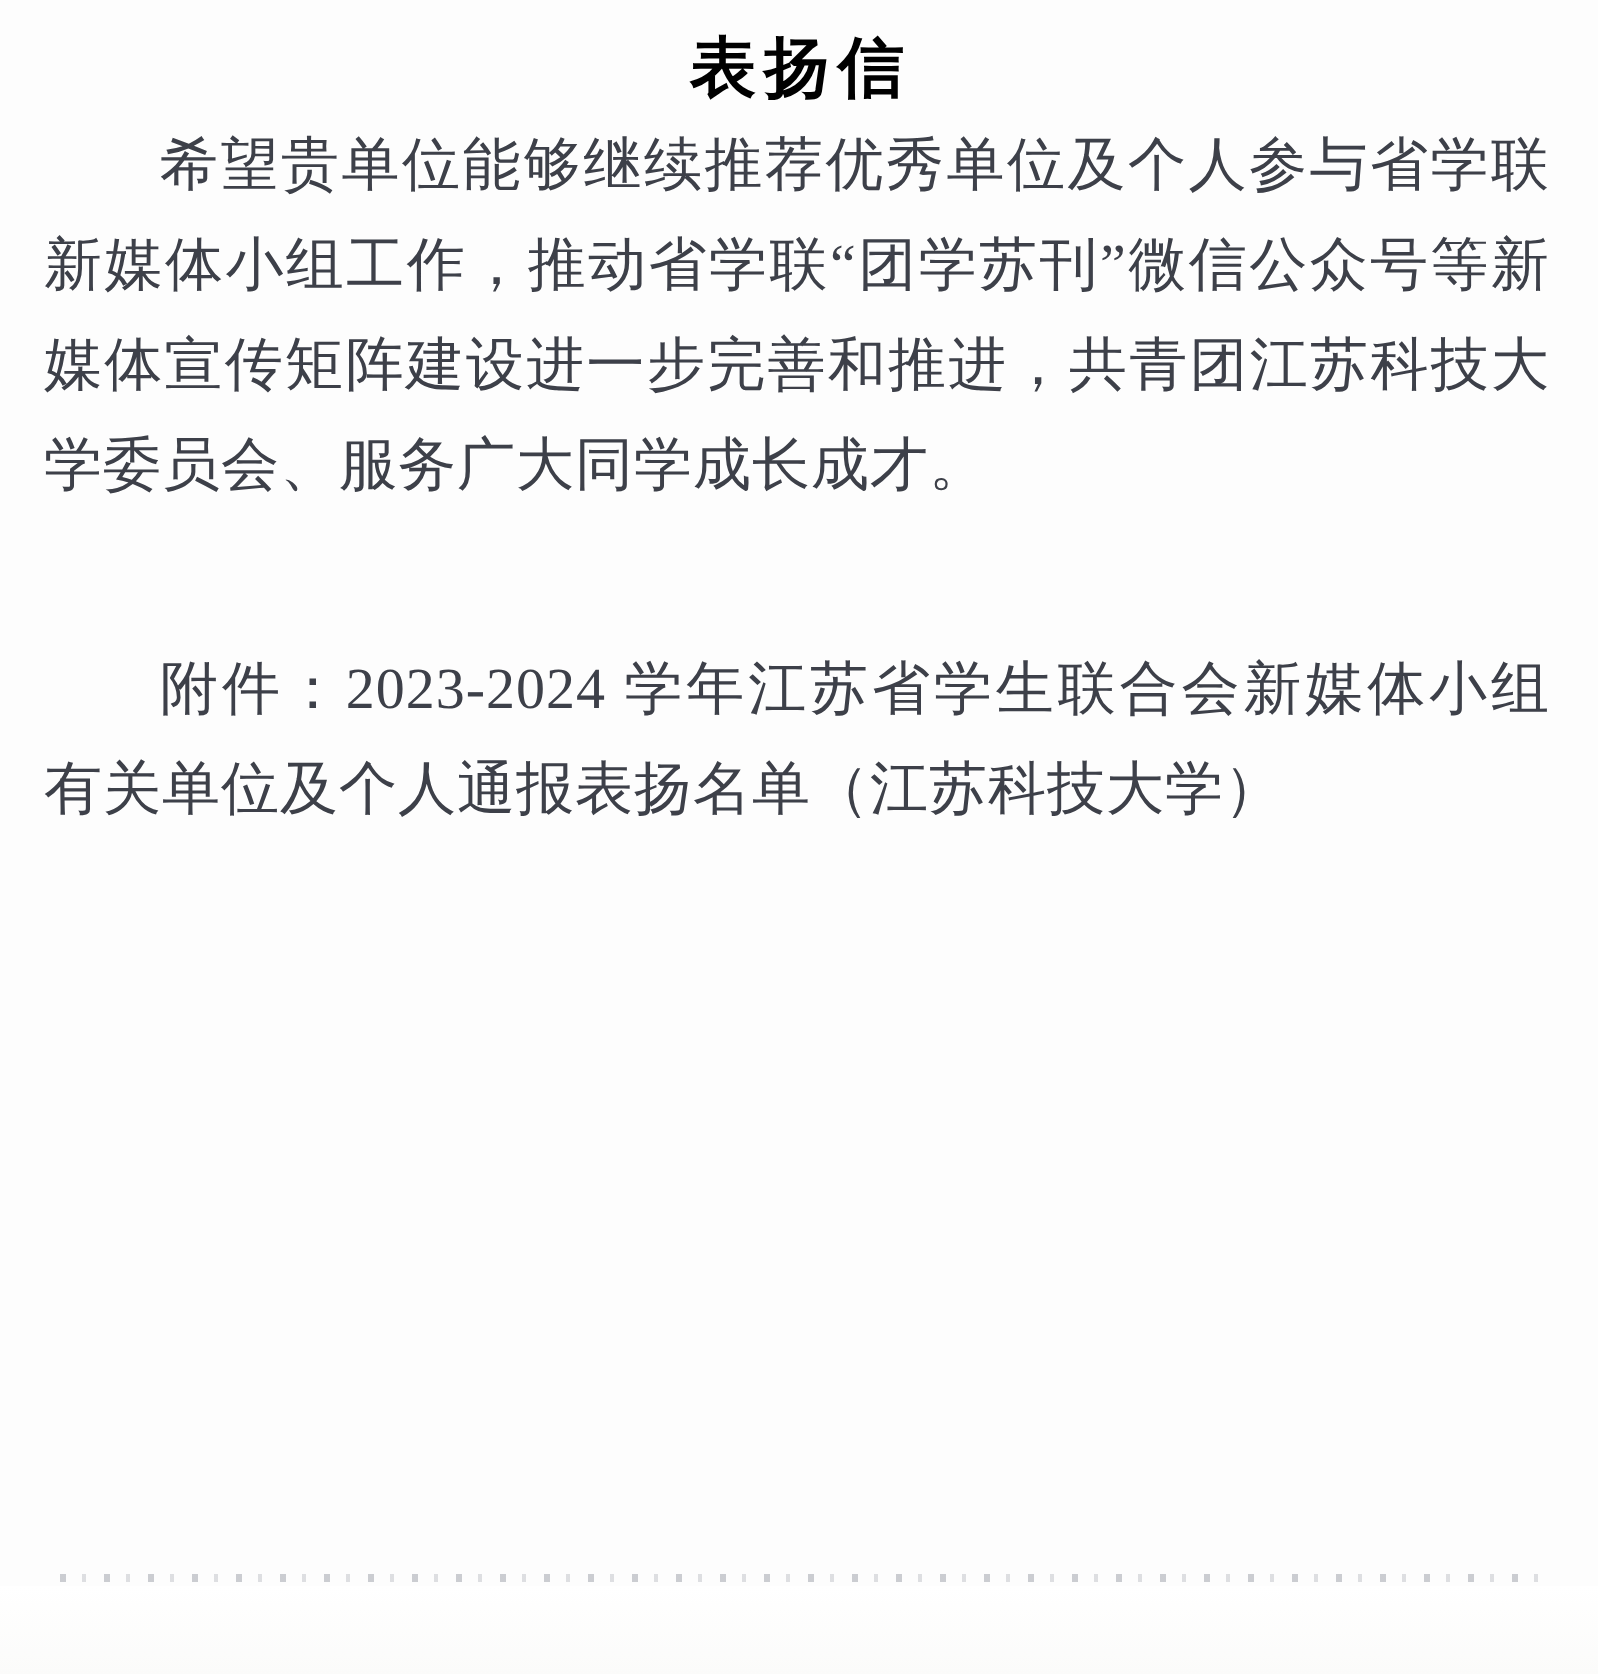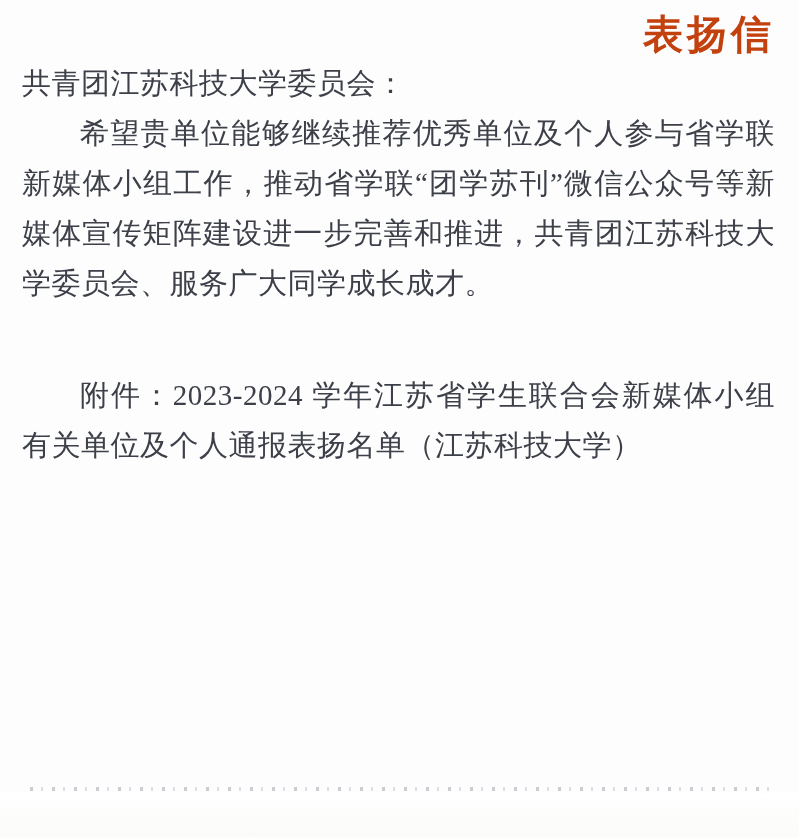--- a/index.html
+++ b/index.html
@@ -19,27 +19,27 @@
     height: 837px;
     box-sizing: border-box;
     padding: 10px 24px 0 22px;
     color: #3d4049;
   }
   .doc-title {
     margin: 0;
     padding-top: 4px;
     height: 44px;
     line-height: 40px;
-    text-align: right;
+    text-align: center;
     font-family: "Liberation Sans", "DejaVu Sans", sans-serif;
     font-weight: bold;
-    font-size: 40px;
+    font-size: 33px;
     letter-spacing: 4px;
     text-indent: 4px; 
-    color: #c2410c;
+    color: #000000;
   }
   .salutation {
     margin: 34px 0 0 0;
     font-size: 29px;
     line-height: 50px;
     letter-spacing: 0.5px;
   }
   .body-para {
     margin: 0;
     font-size: 29px;
@@ -79,21 +79,20 @@
     background: linear-gradient(#ffffff, #fbfbfa);
   }
 </style>
 </head>
 <body>
 
 <div class="page">
 
   <h1 class="doc-title">表扬信</h1>
 
-  <p class="body-para salutation">共青团江苏科技大学委员会：</p>
 
 
   <p class="body-para indent">希望贵单位能够继续推荐优秀单位及个人参与省学联新媒体小组工作，推动省学联“团学苏刊”微信公众号等新媒体宣传矩阵建设进一步完善和推进，共青团江苏科技大学委员会、服务广大同学成长成才。</p>
 
   <p class="body-para indent attachment">附件：2023-2024 学年江苏省学生联合会新媒体小组有关单位及个人通报表扬名单（江苏科技大学）</p>
 
   <div class="bottom-band"></div>
   <div class="cutoff-strip"></div>
 
 </div>

